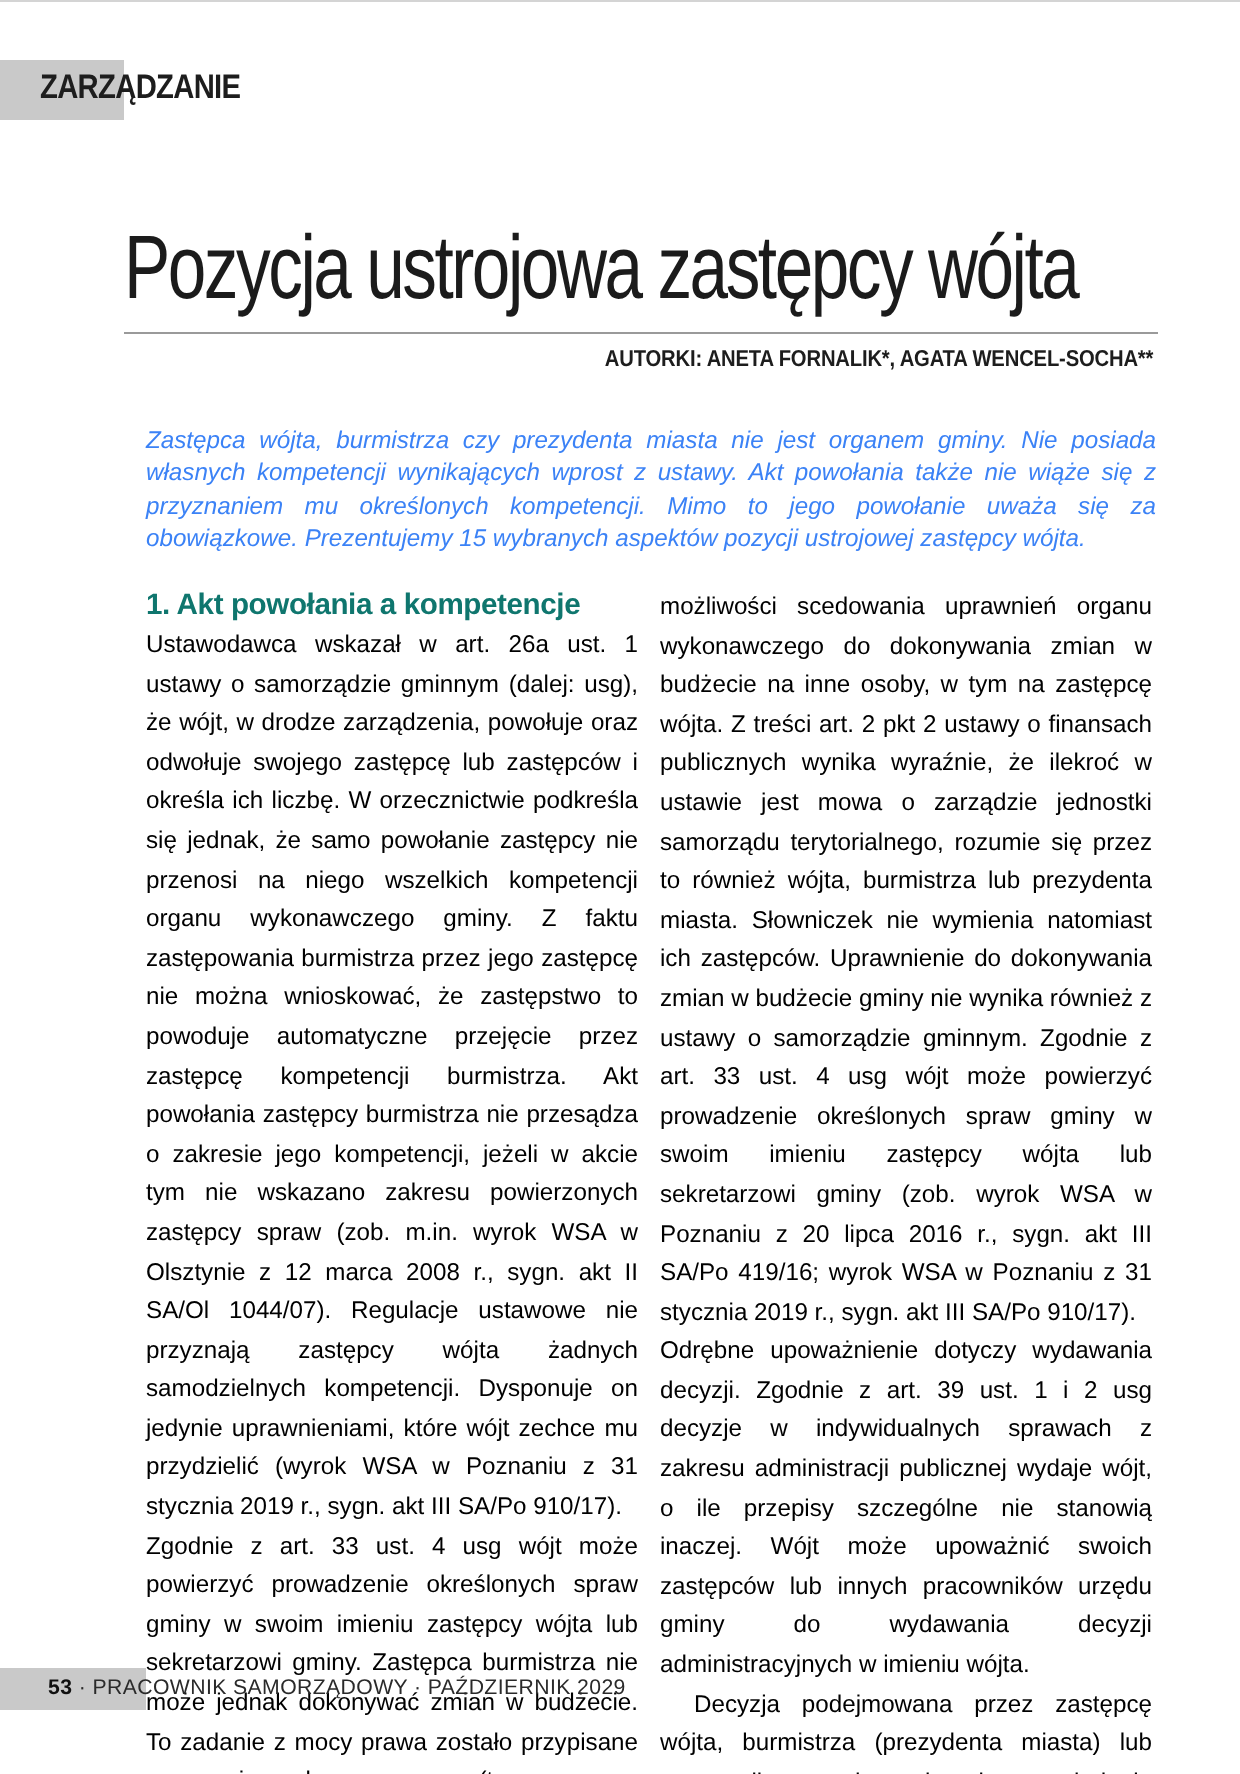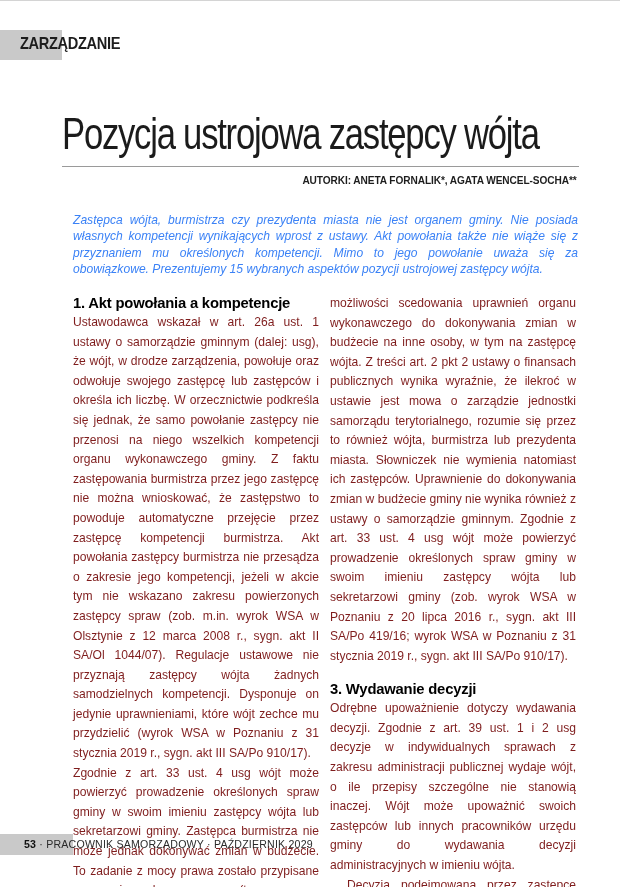--- a/index.html
+++ b/index.html
@@ -29,26 +29,26 @@
 
     .lead {
       position: absolute; left: 73px; top: 212px; width: 505px; margin: 0;
       font-size: 12.1px; font-style: italic; line-height: 16.4px; color: #3b82f6; text-align: justify;
     }
 
     .col { position: absolute; top: 294px; width: 246px; }
     .col-left { left: 73px; }
     .col-right { left: 330px; }
     .col p {
-      margin: 0; font-size: 12.1px; line-height: 19.6px; text-align: justify; color: #7f1d1d;
+      margin: 0; font-size: 12.1px; line-height: 19.6px; text-align: justify; color: #000000;
       hyphens: manual;
     }
     .col p.indent { text-indent: 17px; }
     .col h2 {
-      margin: 0; font-size: 14.8px; font-weight: bold; line-height: 19px; color: #000000;
+      margin: 0; font-size: 14.8px; font-weight: bold; line-height: 19px; color: #0f766e;
       letter-spacing: -0.2px;
     }
     .col h2.spaced { margin-top: 14px; }
 
     .footer-bg { position: absolute; left: 0; top: 834px; width: 73px; height: 21px; background: #c9c9c9; }
     .footer {
       position: absolute; left: 24px; top: 838px; font-size: 10.6px; color: #2a2a2a;
       letter-spacing: 0.2px; white-space: nowrap;
     }
     .footer .page-num { font-weight: bold; color: #111; }
@@ -68,21 +68,20 @@
 <p class="lead">Zastępca wójta, burmistrza czy prezydenta miasta nie jest organem gminy. Nie posiada własnych kompetencji wynikających wprost z ustawy. Akt powołania także nie wiąże się z przyznaniem mu określonych kompetencji. Mimo to jego powołanie uważa się za obowiązkowe. Prezentujemy 15 wybranych aspektów pozycji ustrojowej zastępcy wójta.</p>
 
 <div class="col col-left">
   <h2>1. Akt powołania a kompetencje</h2>
   <p>Ustawodawca wskazał w art. 26a ust. 1 ustawy o samorządzie gminnym (dalej: usg), że wójt, w drodze zarządzenia, powołuje oraz odwołuje swojego zastępcę lub zastępców i określa ich liczbę. W orzecznictwie podkreśla się jednak, że samo powołanie zastępcy nie przenosi na niego wszelkich kompetencji organu wykonawczego gminy. Z faktu zastępowania burmistrza przez jego zastępcę nie można wnioskować, że zastępstwo to powoduje automatyczne przejęcie przez zastępcę kompetencji burmistrza. Akt powołania zastępcy burmistrza nie przesądza o zakresie jego kompetencji, jeżeli w akcie tym nie wskazano zakresu powierzonych zastępcy spraw (zob. m.in. wyrok WSA w Olsztynie z 12 marca 2008 r., sygn. akt II SA/Ol 1044/07). Regulacje ustawowe nie przyznają zastępcy wójta żadnych samodzielnych kompetencji. Dysponuje on jedynie uprawnieniami, które wójt zechce mu przydzielić (wyrok WSA w Poznaniu z 31 stycznia 2019 r., sygn. akt III SA/Po 910/17).</p>
   <p>Zgodnie z art. 33 ust. 4 usg wójt może powierzyć prowadzenie określonych spraw gminy w swoim imieniu zastępcy wójta lub sekretarzowi gminy. Zastępca burmistrza nie może jednak dokonywać zmian w budżecie. To zadanie z mocy prawa zostało przypisane organowi wykonawczemu (tu: samemu wójtowi). W ustawie o finansach publicznych ustawodawca nie przewidział</p>
 </div>
 
 <div class="col col-right">
   <p>możliwości scedowania uprawnień organu wykonawczego do dokonywania zmian w budżecie na inne osoby, w tym na zastępcę wójta. Z treści art. 2 pkt 2 ustawy o finansach publicznych wynika wyraźnie, że ilekroć w ustawie jest mowa o zarządzie jednostki samorządu terytorialnego, rozumie się przez to również wójta, burmistrza lub prezydenta miasta. Słowniczek nie wymienia natomiast ich zastępców. Uprawnienie do dokonywania zmian w budżecie gminy nie wynika również z ustawy o samorządzie gminnym. Zgodnie z art. 33 ust. 4 usg wójt może powierzyć prowadzenie określonych spraw gminy w swoim imieniu zastępcy wójta lub sekretarzowi gminy (zob. wyrok WSA w Poznaniu z 20 lipca 2016 r., sygn. akt III SA/Po 419/16; wyrok WSA w Poznaniu z 31 stycznia 2019 r., sygn. akt III SA/Po 910/17).</p>
-  <h2 class="spaced">3. Wydawanie decyzji</h2>
   <p>Odrębne upoważnienie dotyczy wydawania decyzji. Zgodnie z art. 39 ust. 1 i 2 usg decyzje w indywidualnych sprawach z zakresu administracji publicznej wydaje wójt, o ile przepisy szczególne nie stanowią inaczej. Wójt może upoważnić swoich zastępców lub innych pracowników urzędu gminy do wydawania decyzji administracyjnych w imieniu wójta.</p>
   <p class="indent">Decyzja podejmowana przez zastępcę wójta, burmistrza (prezydenta miasta) lub pracownika urzędu gminy, bez posiadania stosownego upoważnienia, jest dotknięta istotną wadą</p>
 </div>
 
 <div class="footer-bg"></div>
 <div class="footer">
   <span class="page-num">53</span>
   <span>·</span>
   <span>PRACOWNIK SAMORZĄDOWY</span>
   <span>·</span>

